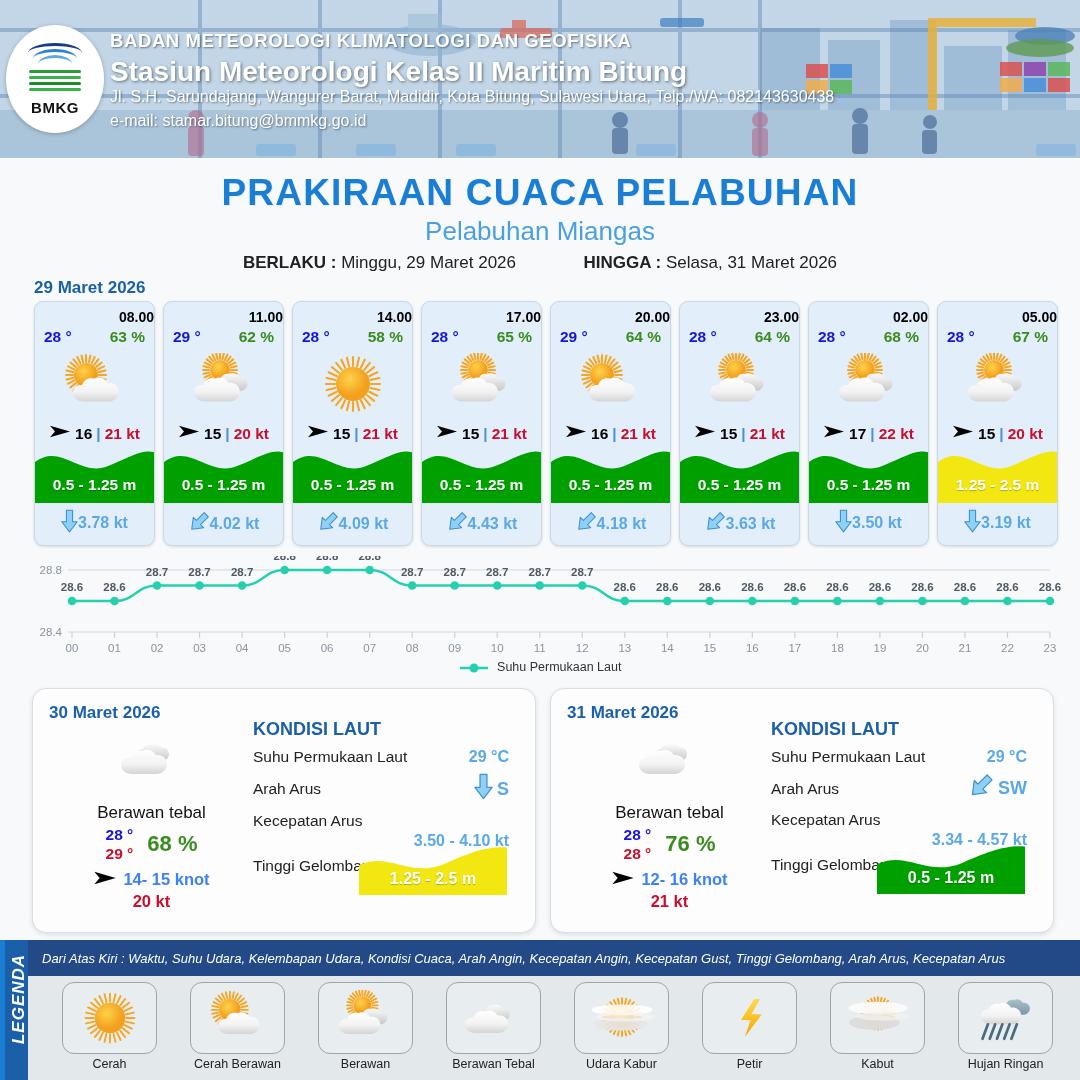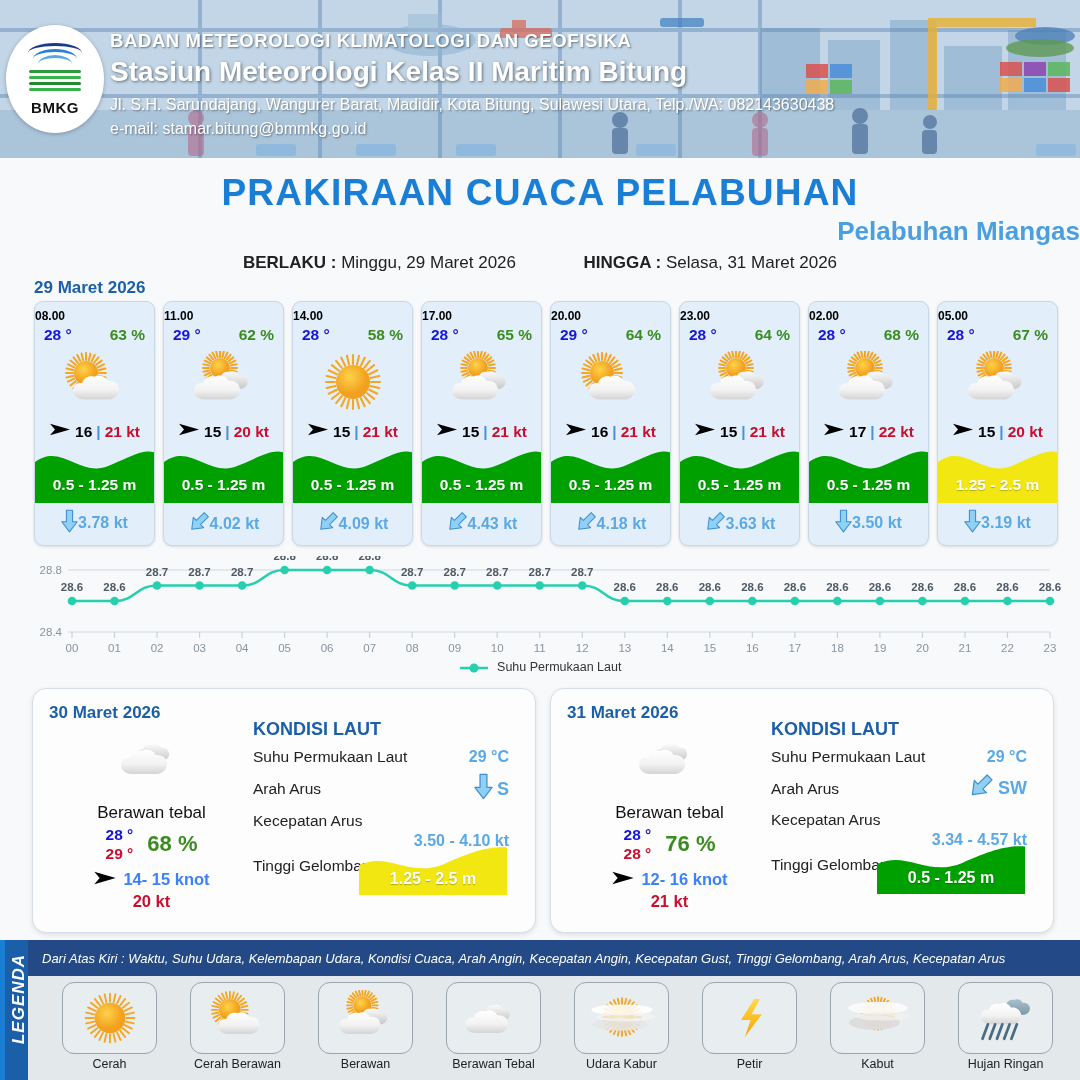--- a/index.html
+++ b/index.html
@@ -30,49 +30,49 @@
   .logo-arc i:nth-child(2){ top:6px; height:10px; border-top-color:#2b7fd4; left:5px; right:5px;}
   .logo-arc i:nth-child(3){ top:12px; height:9px; border-top-color:#5aa9e6; left:10px; right:10px;}
   .logo-waves { width:52px; height:30px; margin-top:3px; position:relative; }
   .logo-waves b { position:absolute; left:0; right:0; height:3px; background:#2a9d3a; border-radius:3px; }
   .logo-waves b:nth-child(1){top:2px;} .logo-waves b:nth-child(2){top:8px; background:#37b34a;}
   .logo-waves b:nth-child(3){top:14px; background:#1f8b2e;} .logo-waves b:nth-child(4){top:20px; background:#37b34a;}
   .logo-text { font-size:15px; font-weight:bold; letter-spacing:.5px; color:#111; margin-top:1px; }
   .hdr-texts { position:absolute; left:110px; top:30px; color:#fff; }
   .hdr-line1 { font-size:18.5px; font-weight:bold; letter-spacing:.6px; text-shadow:1px 1px 2px rgba(0,0,0,.45); }
   .hdr-line2 { font-size:28px; font-weight:bold; margin-top:4px; text-shadow:1px 1px 3px rgba(0,0,0,.5); }
-  .hdr-line3 { font-size:16px; margin-top:8px; text-shadow:1px 1px 2px rgba(0,0,0,.45); }
+  .hdr-line3 { font-size:16px; margin-top:0; text-shadow:1px 1px 2px rgba(0,0,0,.45); }
   .hdr-line4 { font-size:16px; margin-top:6px; text-shadow:1px 1px 2px rgba(0,0,0,.45); }
 
   
   .title-main {
     position:absolute; top:172px; width:1080px; text-align:center;
     font-size:37px; font-weight:bold; letter-spacing:1.2px;
     color:#1a7fd4; text-shadow:1px 1px 0 #e8eef5;
   }
   .title-sub {
-    position:absolute; top:216px; width:1080px; text-align:right;
-    font-size:26px; font-weight:bold; color:#4a9fe0;
+    position:absolute; top:216px; width:1080px; text-align:center;
+    font-size:26px; font-weight:normal; color:#4a9fe0;
   }
   .validity { position:absolute; top:253px; width:1080px; text-align:center; font-size:17px; color:#222; }
   .validity .lbl { font-weight:bold; }
   .validity .gap { display:inline-block; width:58px; }
 
   
   .date-label { position:absolute; left:34px; top:278px; font-size:17px; font-weight:bold; color:#1a5fa8; }
 
   
   .cards { position:absolute; left:34px; top:301px; display:flex; gap:8px; }
   .card {
     width:121px; height:245px; background:#e2effb;
     border:1px solid #c9d8e6; border-radius:9px;
     position:relative; overflow:hidden;
     box-shadow:0 1px 3px rgba(0,0,0,.12);
   }
-  .c-time { text-align:left; font-size:12px; font-weight:bold; color:#000; margin-top:7px; }
+  .c-time { text-align:right; font-size:14px; font-weight:bold; color:#000; margin-top:7px; }
   .c-th { display:flex; justify-content:space-between; padding:3px 9px 0 9px; font-size:15.5px; font-weight:bold; }
   .c-temp { color:#1515d8; } .c-hum { color:#3b8c20; }
   .c-icon { height:72px; display:flex; align-items:center; justify-content:center; margin-top:2px; }
   .c-wind { display:flex; align-items:center; justify-content:center; gap:4px; font-size:15.5px; font-weight:bold; margin-top:4px; }
   .c-wind .sp { color:#000; } .c-wind .bar { color:#4a90d9; } .c-wind .gust { color:#c8102e; }
   .c-wave { position:absolute; left:0; right:0; bottom:42px; height:62px; }
   .c-wave svg { display:block; width:100%; height:62px; }
   .c-wave span {
     position:absolute; left:0; right:0; bottom:9px; text-align:center;
     font-size:15.5px; font-weight:bold; color:#fff; text-shadow:0 1px 1px rgba(0,0,0,.25);

